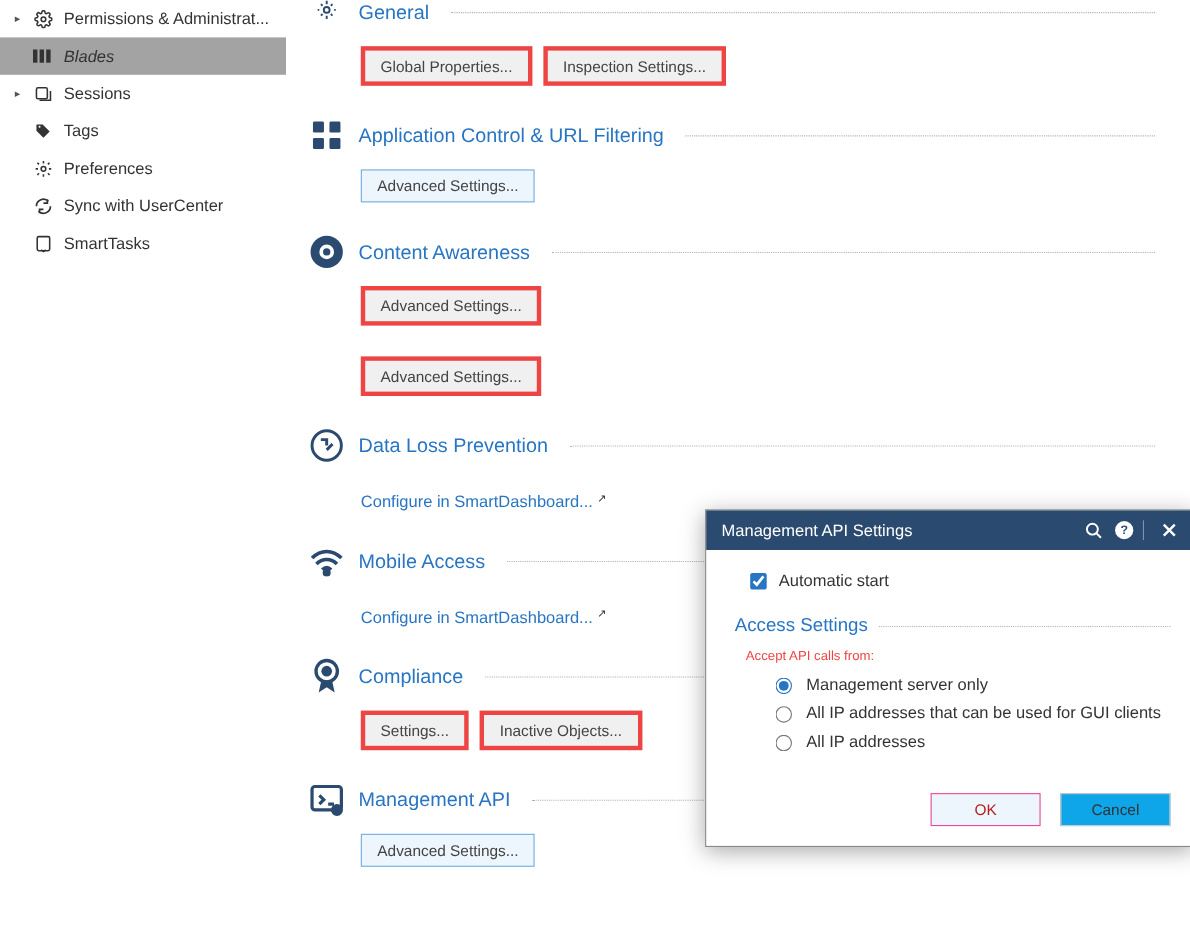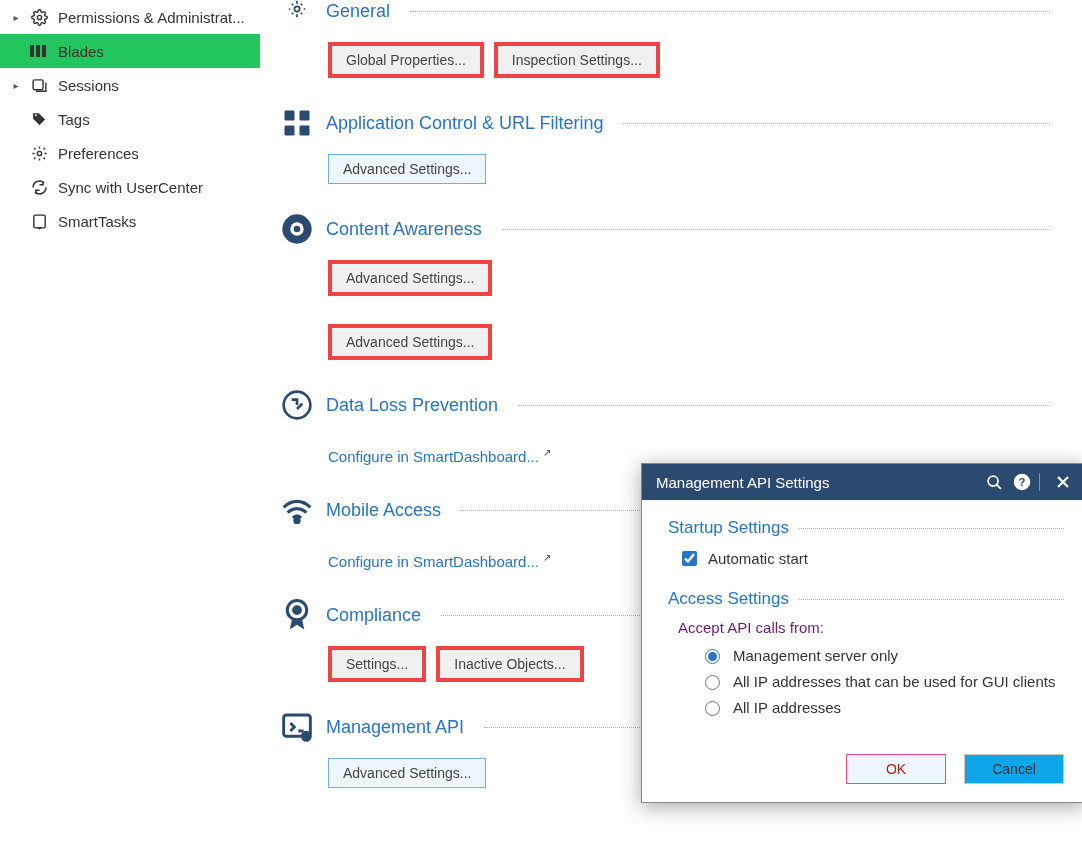--- a/index.html
+++ b/index.html
@@ -2,21 +2,21 @@
 <html><head>
 <meta charset="utf-8">
 <style>
   * { box-sizing: border-box; font-family: "Segoe UI", Arial, sans-serif; }
   body { margin: 0; background: #fff; font-size: 14px; color: #333; width: 1082px; height: 853px; overflow: hidden; position: relative; }
   .layout { display: flex; height: 100%; }
   .sidebar { width: 260px; padding-top: 0; border-right: none; }
   .main { flex: 1; padding: 0 32px 20px 20px; overflow: hidden; }
 
   .nav-item { display: flex; align-items: center; height: 34px; padding-left: 30px; gap: 10px; cursor: pointer; color: #333; }
-  .nav-item.selected { background: #22c55e; }
+  .nav-item.selected { background: #a3a3a3; font-style: italic; }
   .nav-item .caret { width: 8px; text-align: center; color: #555; font-size: 10px; margin-left: -18px; margin-right: 0; }
   .nav-item .spacer-caret { width: 8px; margin-left: -18px; }
   .nav-icon { width: 18px; height: 18px; display: flex; align-items: center; justify-content: center; }
   .nav-label { font-size: 15px; }
 
   .section { margin-top: 28px; }
   .section-header { display: flex; align-items: center; gap: 12px; }
   .section-icon { width: 34px; height: 34px; display:flex; align-items:center; justify-content:center; color:#2b4a6f; }
   .section-title { color: #2775c3; font-size: 18px; white-space: nowrap; }
   .section-dots { flex: 1; border-bottom: 1.5px dotted #b0b0b0; margin-left: 8px; height: 0; align-self: center; }
@@ -31,21 +31,21 @@
   .dialog { position: absolute; left: 641px; top: 463px; width: 444px; background: #fff; box-shadow: 0 4px 20px rgba(0,0,0,0.35); border: 1px solid #888; }
   .dialog-titlebar { background: #2b4a6f; color: #fff; height: 36px; display:flex; align-items:center; padding: 0 10px 0 14px; font-size: 15px; }
   .dialog-titlebar .spacer { flex:1; }
   .titlebar-icon { width:22px; height:22px; display:flex; align-items:center; justify-content:center; cursor:pointer; color:#fff; margin-left:6px;}
   .titlebar-sep { width:1px; height:18px; background: rgba(255,255,255,0.4); margin: 0 6px; }
   .dialog-body { padding: 18px 20px 10px 26px; }
   .dlg-section-header { display:flex; align-items:center; gap:10px; margin-bottom:10px;}
   .dlg-section-title { color:#2775c3; font-size:17px; white-space:nowrap;}
   .dlg-dots { flex:1; border-bottom:1.5px dotted #b0b0b0; height:0;}
   .checkbox-row { display:flex; align-items:center; gap:8px; margin-left:10px; margin-bottom:20px; font-size:15px; color:#333;}
-  .field-label { margin-left:10px; font-size:15px; color:#701a75; margin-bottom:10px;}
+  .field-label { margin-left:10px; font-size:12px; color:#ef4444; margin-bottom:10px;}
   .radio-group { margin-left:32px; display:flex; flex-direction:column; gap:8px; font-size:15px; color:#333; margin-bottom:18px;}
   .radio-row { display:flex; align-items:center; gap:10px;}
   input[type="radio"], input[type="checkbox"] { width:15px; height:15px; accent-color:#2775c3;}
   .dialog-footer { display:flex; justify-content:flex-end; gap:18px; padding: 10px 20px 18px 20px;}
   .dlg-btn { width:100px; height:30px; border:1px solid #c8c8c8; background:#0ea5e9; font-size:14px; cursor:pointer; display:flex; align-items:center; justify-content:center;}
   .dlg-btn.primary { border:1px solid #ec4899; background:#eef6fd; color:#b91c1c;}
   .first-section { margin-top: -6px; }
   .first-section .section-icon svg { margin-top:-4px;}
 </style>
 </head>
@@ -278,24 +278,20 @@
         </svg>
     </span>
     <span class="titlebar-sep"></span>
     <span class="titlebar-icon">
       <svg width="14" height="14" viewBox="0 0 14 14" stroke="#fff" stroke-width="2.2">
           <path d="M2 2l10 10M12 2L2 12"></path>
         </svg>
     </span>
   </div>
   <div class="dialog-body">
-    <div class="dlg-section-header">
-      <span class="dlg-section-title">Startup Settings</span>
-      <span class="dlg-dots"></span>
-    </div>
     <label class="checkbox-row">
       <input type="checkbox" checked="" style="">
       <span>Automatic start</span>
     </label>
 
     <div class="dlg-section-header">
       <span class="dlg-section-title">Access Settings</span>
       <span class="dlg-dots"></span>
     </div>
     <div class="field-label">Accept API calls from:</div>

